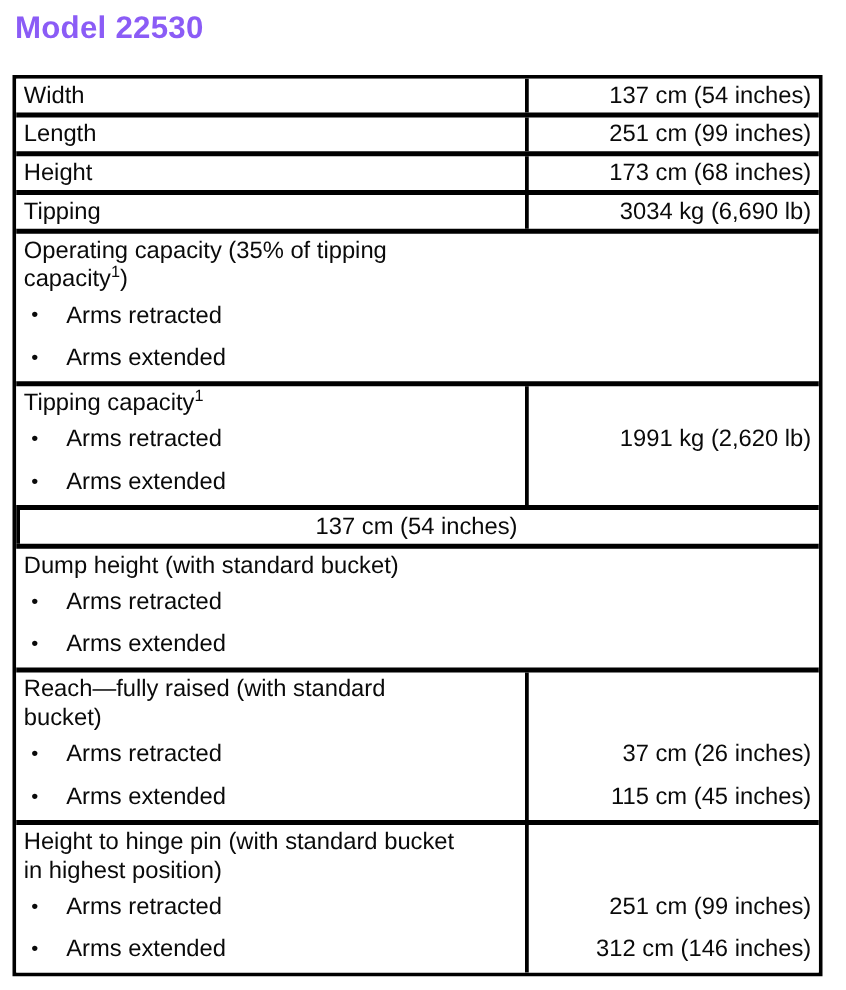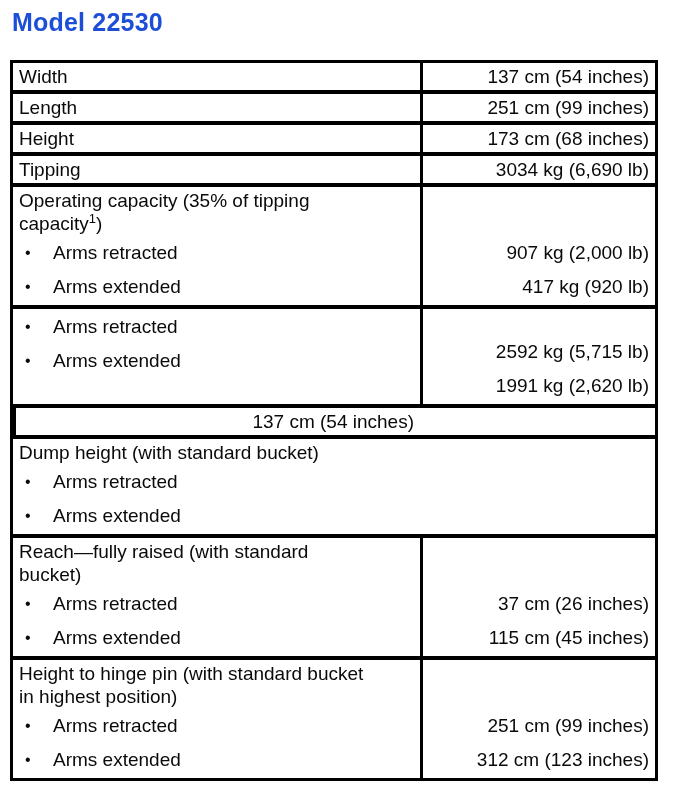--- a/index.html
+++ b/index.html
@@ -16,21 +16,21 @@
     color: #0a0a0a;
     overflow: hidden;
   }
   .title {
     position: absolute;
     left: 12px;
     top: 8px;
     margin: 0;
     font-size: 25px;
     font-weight: bold;
-    color: #1d4ed8;
+    color: #8b5cf6;
     letter-spacing: 0.2px;
   }
   .spec-table {
     position: absolute;
     left: 10px;
     top: 60px;
     width: 648px;
     box-sizing: border-box;
     border: 3px solid #000000;
     background: #ffffff;
@@ -148,40 +148,35 @@
           <div class="ghead">Operating capacity (35% of tipping capacity<sup>1</sup>)</div>
           <div class="bitem">
             <span class="bullet">•</span>
             <span>Arms retracted</span>
           </div>
           <div class="bitem">
             <span class="bullet">•</span>
             <span>Arms extended</span>
           </div>
         </div>
-        <div class="rcol">
-          <div class="rspacer" style="height: 48px;"></div>
-          <div class="vitem">907 kg (2,000 lb)</div>
-          <div class="vitem">417 kg (920 lb)</div>
-        </div>
-      </div>
-      <div class="block group">
-        <div class="lcol">
+      </div>
+      <div class="block group">
+        <div class="lcol">
+          <div class="ghead">Tipping capacity<sup>1</sup></div>
           <div class="bitem">
             <span class="bullet">•</span>
             <span>Arms retracted</span>
           </div>
           <div class="bitem">
             <span class="bullet">•</span>
             <span>Arms extended</span>
           </div>
         </div>
         <div class="rcol">
           <div class="rspacer" style="height: 25px;"></div>
-          <div class="vitem">2592 kg (5,715 lb)</div>
           <div class="vitem">1991 kg (2,620 lb)</div>
         </div>
       </div>
       <div class="block simple">
         <div class="rcol">
           <span>137 cm (54 inches)</span>
         </div>
       </div>
       <div class="block group">
         <div class="lcol">
@@ -222,17 +217,17 @@
             <span>Arms retracted</span>
           </div>
           <div class="bitem">
             <span class="bullet">•</span>
             <span>Arms extended</span>
           </div>
         </div>
         <div class="rcol">
           <div class="rspacer" style="height: 48px;"></div>
           <div class="vitem">251 cm (99 inches)</div>
-          <div class="vitem">312 cm (123 inches)</div>
+          <div class="vitem">312 cm (146 inches)</div>
         </div>
       </div>
     </div>
 </div>
 
 </body></html>

